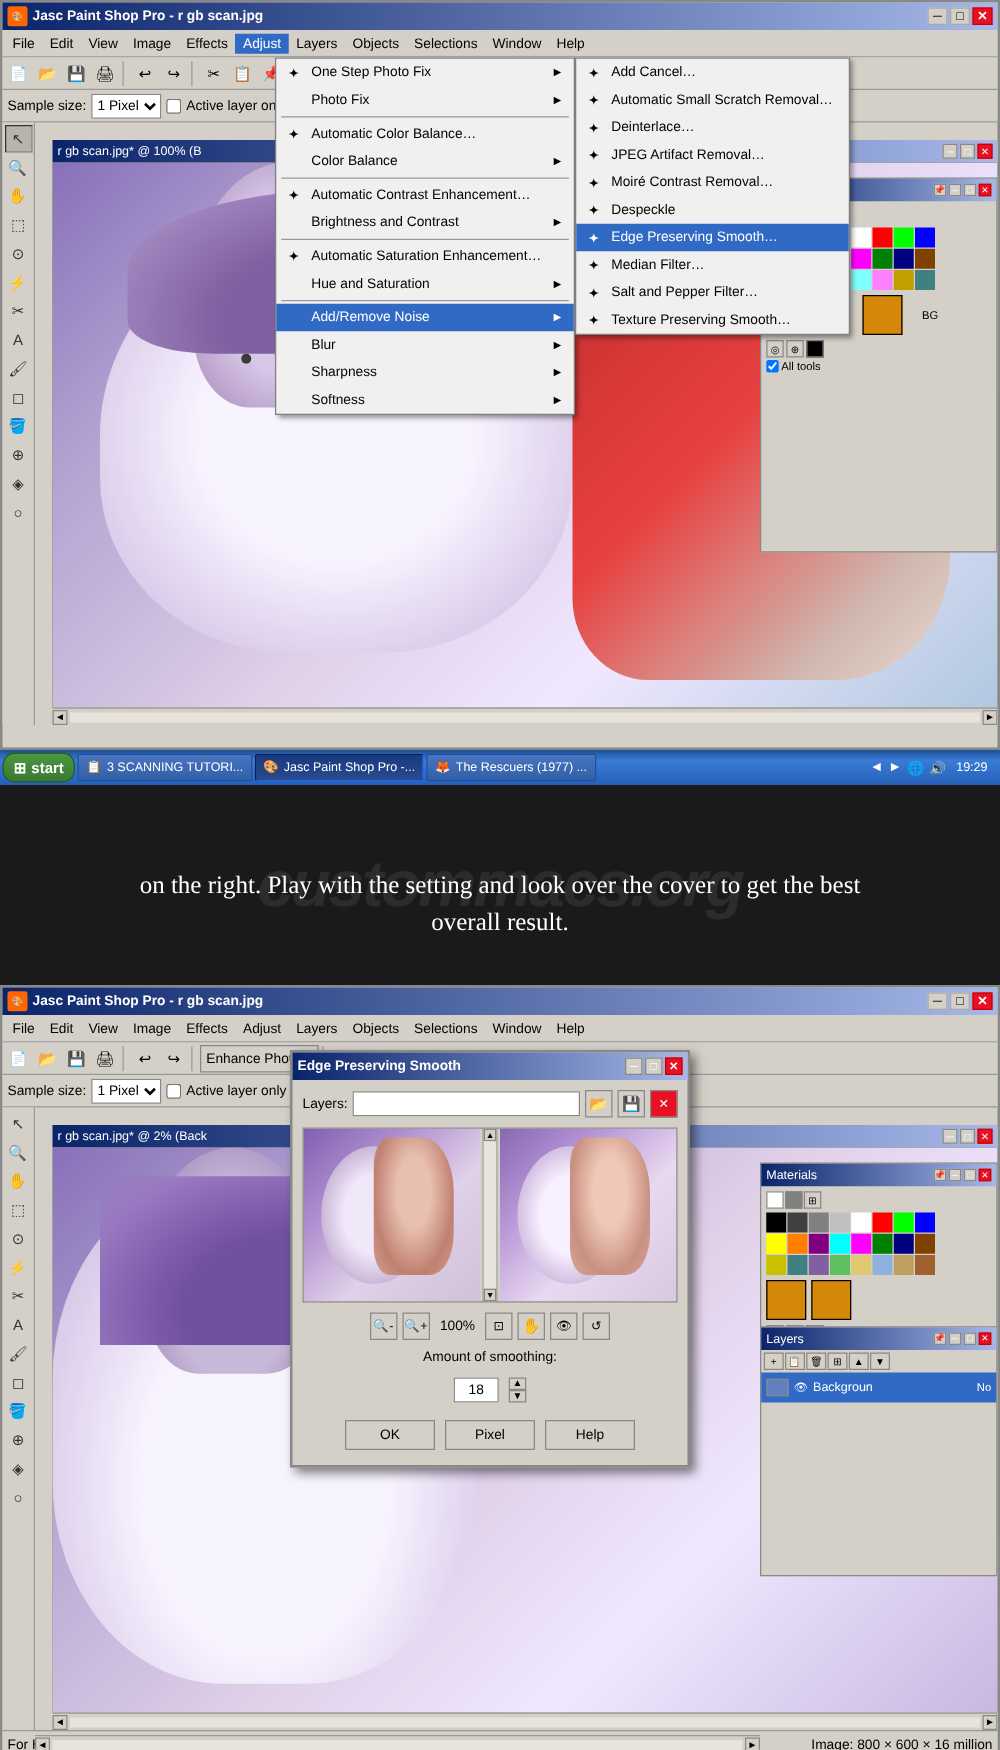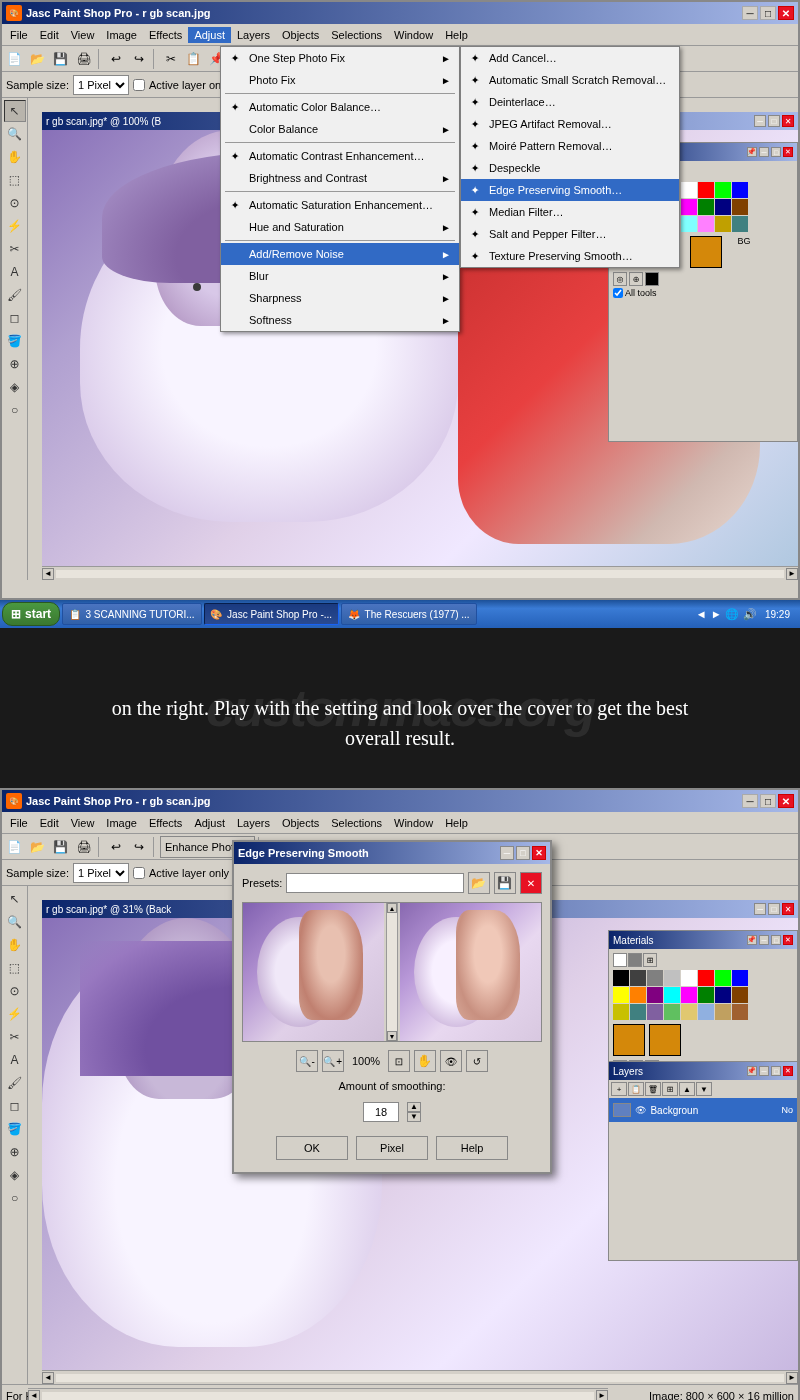--- a/index.html
+++ b/index.html
@@ -262,21 +262,21 @@
       padding: 4px;
     }
     .color-grid {
       display: grid;
       grid-template-columns: repeat(8, 16px);
       gap: 1px;
       margin-bottom: 4px;
     }
     .color-cell { width: 16px; height: 16px; cursor: pointer; }
     .fg-bg-colors {
-      display: flex; gap: 16px; margin-bottom: 4px;
+      display: flex; gap: 16px; align-items: center; margin-bottom: 4px;
     }
     .fg-color { width: 32px; height: 32px; background: #d4880a; border: 1px solid #000; cursor: pointer; }
     .bg-color { width: 32px; height: 32px; background: #d4880a; border: 1px solid #000; cursor: pointer; }
 
     
     .middle-section {
       width: 800px;
       height: 160px;
       background: #1a1a1a;
       display: flex;
@@ -719,21 +719,21 @@
       <div class="menu-entry">
         <span class="icon-col">✦</span>
         <span>Deinterlace…</span>
       </div>
       <div class="menu-entry">
         <span class="icon-col">✦</span>
         <span>JPEG Artifact Removal…</span>
       </div>
       <div class="menu-entry">
         <span class="icon-col">✦</span>
-        <span>Moiré Pattern Removal…</span>
+        <span>Moiré Contrast Removal…</span>
       </div>
       <div class="menu-entry">
         <span class="icon-col">✦</span>
         <span>Despeckle</span>
       </div>
       <div class="menu-entry highlighted">
         <span class="icon-col">✦</span>
         <span>Edge Preserving Smooth…</span>
       </div>
       <div class="menu-entry">
@@ -872,21 +872,21 @@
 
       <div class="ruler-h">
         <span style="padding-left:10px;font-size:8px;">100</span>
         <span style="padding-left:50px;font-size:8px;">200</span>
         <span style="padding-left:50px;font-size:8px;">300</span>
       </div>
       <div class="ruler-v"></div>
 
       <div style="position:absolute;top:14px;left:14px;right:0;bottom:14px;">
         <div class="doc-title-bar">
-          <span>r gb scan.jpg* @ 31% (Back</span>
+          <span>r gb scan.jpg* @ 2% (Back</span>
           <div style="display:flex;gap:2px;">
             <div style="width:12px;height:12px;background:#d4d0c8;border:1px solid #888;font-size:8px;display:flex;align-items:center;justify-content:center;cursor:pointer;">─</div>
             <div style="width:12px;height:12px;background:#d4d0c8;border:1px solid #888;font-size:8px;display:flex;align-items:center;justify-content:center;cursor:pointer;">□</div>
             <div style="width:12px;height:12px;background:#e81123;border:1px solid #c00;font-size:8px;display:flex;align-items:center;justify-content:center;cursor:pointer;color:white;">✕</div>
           </div>
         </div>
         <div style="width:100%;height:calc(100% - 18px);background:#808080;position:relative;overflow:hidden;">
 
           <div style="width:100%;height:100%;background:linear-gradient(135deg,#8870b8 0%,#b0a0d0 20%,#e0d0e8 50%,#f0e8ff 70%,#c8b8e0 100%);position:relative;">
             <div style="position:absolute;top:5%;left:0;width:45%;height:90%;background:radial-gradient(ellipse at 50% 60%,#f8f4ff 40%,#d8c8e8 80%,transparent 100%);border-radius:40% 50% 40% 40%;"></div>
@@ -1007,21 +1007,21 @@
       <span>Edge Preserving Smooth</span>
       <div style="display:flex;gap:2px;">
         <div style="width:14px;height:14px;background:#d4d0c8;border:1px solid #888;font-size:9px;display:flex;align-items:center;justify-content:center;cursor:pointer;">─</div>
         <div style="width:14px;height:14px;background:#d4d0c8;border:1px solid #888;font-size:9px;display:flex;align-items:center;justify-content:center;cursor:pointer;">□</div>
         <div style="width:14px;height:14px;background:#e81123;border:1px solid #c00;font-size:9px;display:flex;align-items:center;justify-content:center;cursor:pointer;color:white;">✕</div>
       </div>
     </div>
     <div class="dialog-content">
 
       <div class="presets-row">
-        <span class="presets-label">Presets:</span>
+        <span class="presets-label">Layers:</span>
         <input type="text" class="presets-input" style="">
         <div style="width:22px;height:22px;border:1px solid #888;background:#d4d0c8;display:flex;align-items:center;justify-content:center;font-size:12px;cursor:pointer;">📂</div>
         <div style="width:22px;height:22px;border:1px solid #888;background:#d4d0c8;display:flex;align-items:center;justify-content:center;font-size:12px;cursor:pointer;">💾</div>
         <div style="width:22px;height:22px;border:1px solid #888;background:#e81123;display:flex;align-items:center;justify-content:center;font-size:10px;cursor:pointer;color:white;">✕</div>
       </div>
 
       <div class="preview-area">
 
         <div class="preview-before">
           <div style="width:100%;height:100%;background:linear-gradient(135deg,#8060b0 0%,#b090d0 30%,#e0d0e8 60%,#d0c0d8 100%);position:relative;">

